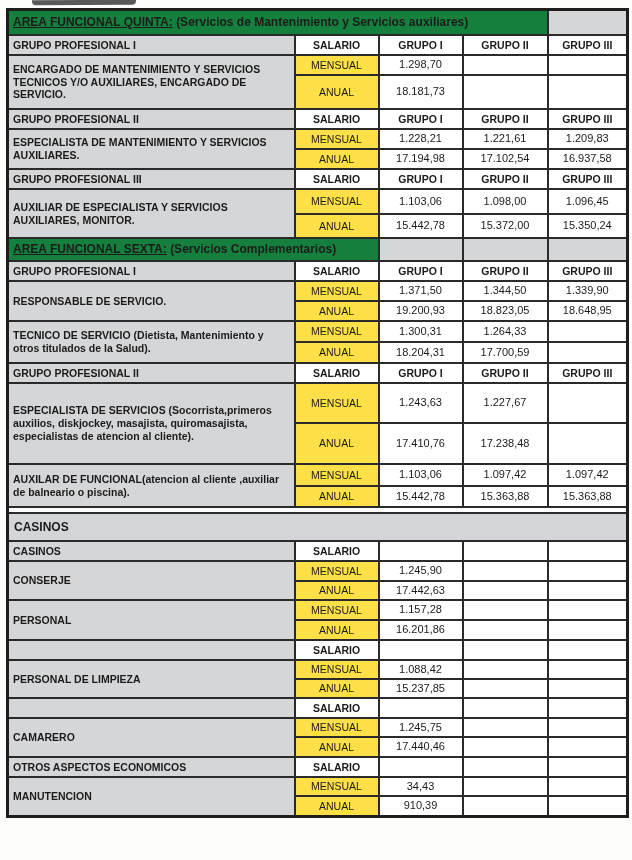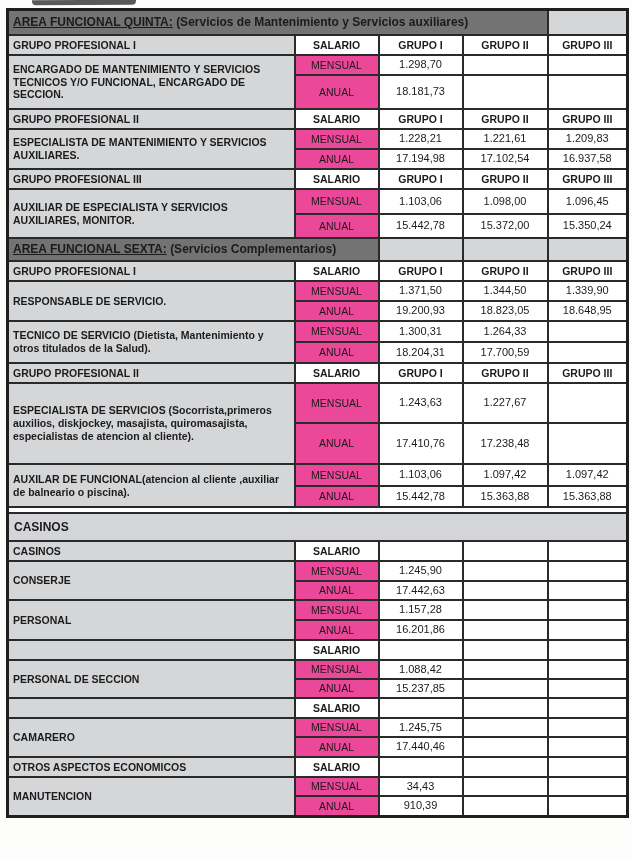--- a/index.html
+++ b/index.html
@@ -27,25 +27,25 @@
     border:2px solid #2a2a2a;
     padding:1px 4px;
     overflow:hidden;
     vertical-align:middle;
     font-size:10.5px;
     line-height:1.22;
   }
   td.g{background:#d5d6d8;}
   td.desc{font-weight:bold;text-align:left;}
   td.hdr{font-weight:bold;text-align:center;font-size:10.5px;background:#fff;}
-  td.lab{text-align:center;font-size:10.5px;background:#ec4899;}
+  td.lab{text-align:center;font-size:10.5px;background:#fde047;}
   td.lab-b{text-align:center;font-size:10.5px;font-weight:bold;background:#fff;}
   td.val{text-align:center;font-size:11px;background:#fff;}
   td.title{
-    background:#737373;font-weight:bold;font-size:12px;
+    background:#15803d;font-weight:bold;font-size:12px;
     white-space:nowrap;padding:2px 4px;
   }
   td.title .u{text-decoration:underline;}
   td.band{
     background:#d3d5d8;font-weight:bold;font-size:12px;
     padding-left:5px;
   }
   td.spacer{height:4px;padding:0;background:#fff;border-left:none;border-right:none;}
 </style>
 </head>
@@ -69,21 +69,21 @@
   </tr>
 
   <tr>
     <td class="g desc" style="height:16px">GRUPO PROFESIONAL I</td>
     <td class="hdr">SALARIO</td>
     <td class="hdr">GRUPO I</td>
     <td class="hdr">GRUPO II</td>
     <td class="hdr">GRUPO III</td>
   </tr>
   <tr>
-    <td class="g desc" rowspan="2">ENCARGADO DE MANTENIMIENTO Y SERVICIOS TECNICOS Y/O FUNCIONAL, ENCARGADO DE SECCION.</td>
+    <td class="g desc" rowspan="2">ENCARGADO DE MANTENIMIENTO Y SERVICIOS TECNICOS Y/O AUXILIARES, ENCARGADO DE SERVICIO.</td>
     <td class="lab" style="height:16px">MENSUAL</td>
     <td class="val">1.298,70</td>
     <td class="val"></td>
     <td class="val"></td>
   </tr>
   <tr>
     <td class="lab" style="height:30px">ANUAL</td>
     <td class="val">18.181,73</td>
     <td class="val"></td>
     <td class="val"></td>
@@ -250,21 +250,21 @@
   </tr>
 
   <tr>
     <td class="g" style="height:16px"></td>
     <td class="lab-b">SALARIO</td>
     <td class="val"></td>
     <td class="val"></td>
     <td class="val"></td>
   </tr>
   <tr>
-    <td class="g desc" rowspan="2">PERSONAL DE SECCION</td>
+    <td class="g desc" rowspan="2">PERSONAL DE LIMPIEZA</td>
     <td class="lab" style="height:15px">MENSUAL</td>
     <td class="val">1.088,42</td>
     <td class="val"></td>
     <td class="val"></td>
   </tr>
   <tr>
     <td class="lab" style="height:15px">ANUAL</td>
     <td class="val">15.237,85</td>
     <td class="val"></td>
     <td class="val"></td>

